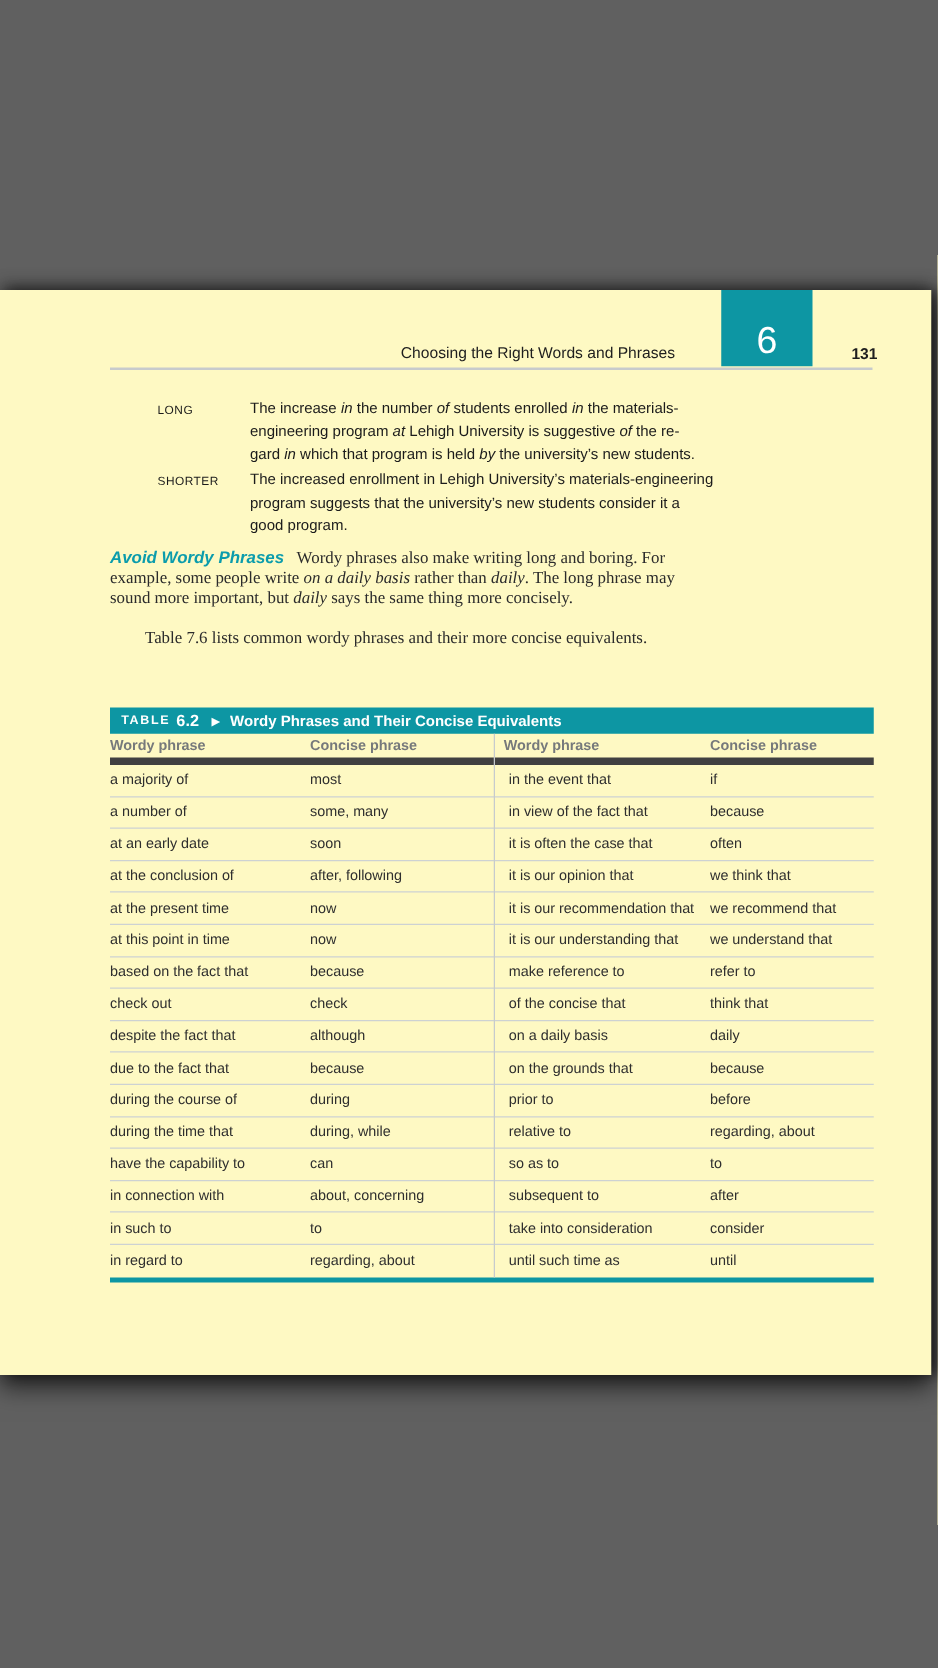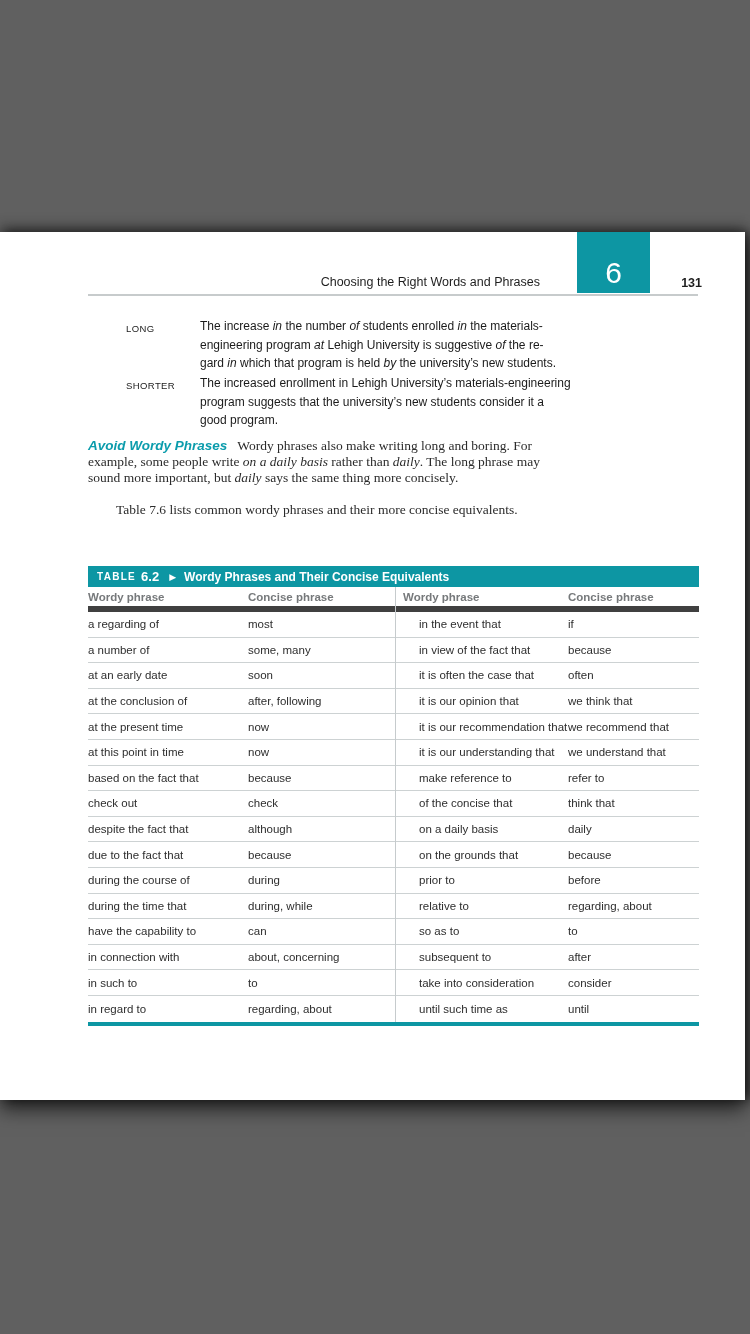--- a/index.html
+++ b/index.html
@@ -7,21 +7,21 @@
     width:750px;height:1334px;
     background:#606060;
     position:relative;
     overflow:hidden;
     font-family:"Liberation Sans",sans-serif;
   }
   
   .backdrop{position:absolute;inset:0;}
   .page{
     position:absolute;left:0;top:232px;width:745px;height:868px;
-    background:#ffffff;
+    background:#fef9c3;
     box-shadow:0 -5px 12px rgba(0,0,0,0.35), 0 10px 18px rgba(0,0,0,0.6), 6px 0 10px rgba(0,0,0,0.45);
   }
 
   
   .running-title{
     position:absolute;left:88px;top:43px;width:452px;
     text-align:right;font-size:12.5px;line-height:14px;color:#1e1e1e;
   }
   .head-rule{
     position:absolute;left:88px;top:62px;width:610px;height:2px;
@@ -98,21 +98,21 @@
 
   .tbody{position:relative;}
   .trow{
     display:grid;grid-template-columns:160px 147px 173px 131px;
     height:25.6px;align-items:center;
     border-bottom:1px solid #cdd2d3;
     box-sizing:border-box;
   }
   .trow:last-child{border-bottom:none;}
   .tcell{font-size:11.5px;color:#2e2e2e;white-space:nowrap;overflow:hidden;}
-  .tcell.c3{padding-left:24px;}
+  .tcell.c3{padding-left:12px;}
 
   .tdivider{
     position:absolute;left:307px;top:21px;bottom:0;width:1px;
     background:#c6cbcd;
   }
 </style>
 </head>
 <body>
 
 <div class="backdrop">
@@ -152,21 +152,21 @@
         <span class="tname">Wordy Phrases and Their Concise Equivalents</span>
       </div>
       <div class="thead">
         <div class="hcell c1">Wordy phrase</div>
         <div class="hcell c2">Concise phrase</div>
         <div class="hcell c3">Wordy phrase</div>
         <div class="hcell c4">Concise phrase</div>
       </div>
       <div class="tbody">
           <div class="trow">
-            <div class="tcell c1">a regarding of</div>
+            <div class="tcell c1">a majority of</div>
             <div class="tcell c2">most</div>
             <div class="tcell c3">in the event that</div>
             <div class="tcell c4">if</div>
           </div>
           <div class="trow">
             <div class="tcell c1">a number of</div>
             <div class="tcell c2">some, many</div>
             <div class="tcell c3">in view of the fact that</div>
             <div class="tcell c4">because</div>
           </div>

